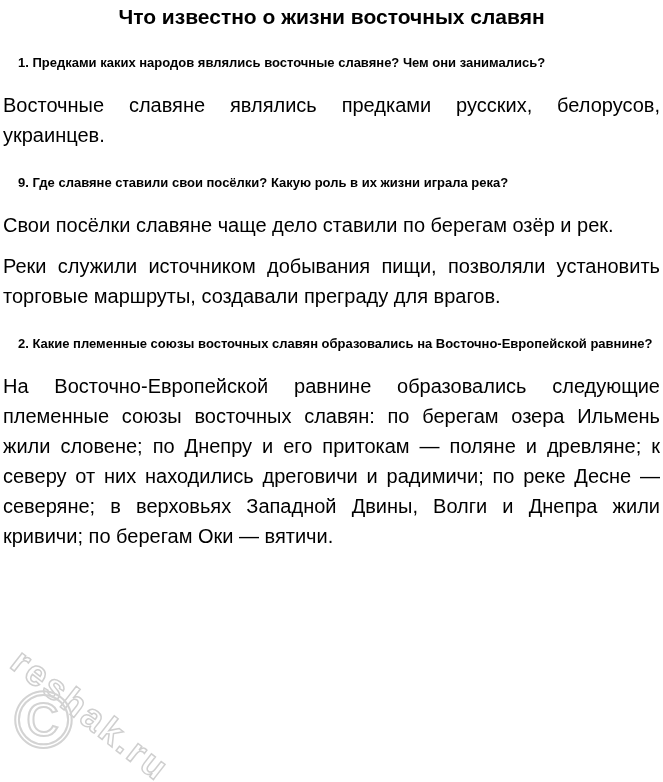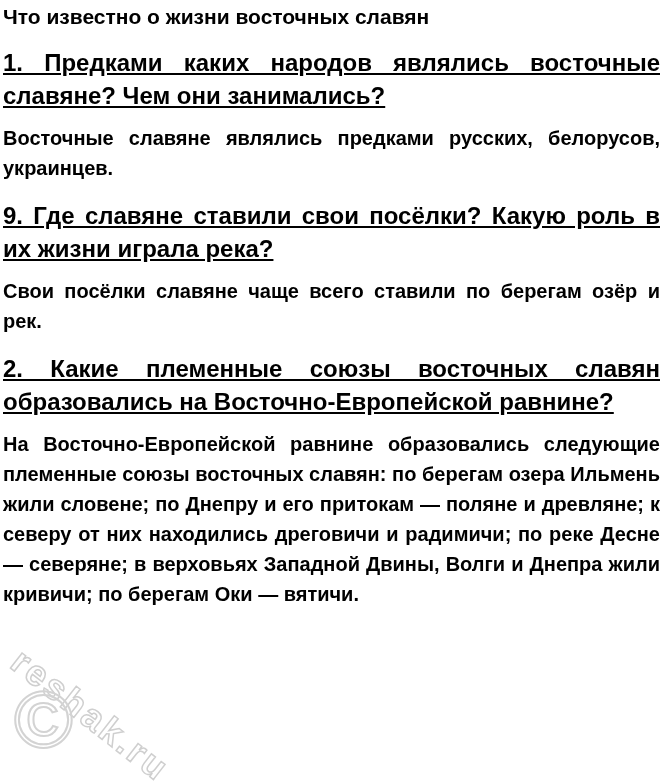--- a/index.html
+++ b/index.html
@@ -20,35 +20,34 @@
   }
   .content {
     position: relative;
     z-index: 1;
   }
   .doc-title {
     margin: 2px 0 0 0;
     font-size: 21px;
     font-weight: 700;
     line-height: 26px;
-    text-align: left;
+    text-align: center;
   }
   .q-heading {
-    margin: 16px 0 0 0;
-    font-size: 24px;
+    margin: 16px 0 0 15px;
+    font-size: 13px;
     font-weight: 700;
     line-height: 33px;
     text-align: justify;
     text-align-last: left;
-    text-decoration: underline;
   }
   .body-para {
     margin: 11px 0 0 0;
     font-size: 20px;
-    font-weight: 700;
+    font-weight: 400;
     line-height: 30px;
     text-align: justify;
     text-align-last: left;
   }
   .watermark {
     position: absolute;
     left: 0;
     top: 628px;
     width: 210px;
     height: 154px;
@@ -95,21 +94,22 @@
 
     <h1 class="doc-title">Что известно о жизни восточных славян</h1>
 
     <section>
       <h2 class="q-heading">1. Предками каких народов являлись восточные славяне? Чем они занимались?</h2>
       <p class="body-para">Восточные славяне являлись предками русских, белорусов, украинцев.</p>
     </section>
 
     <section>
       <h2 class="q-heading">9. Где славяне ставили свои посёлки? Какую роль в их жизни играла река?</h2>
-      <p class="body-para">Свои посёлки славяне чаще всего ставили по берегам озёр и рек.</p>
+      <p class="body-para">Свои посёлки славяне чаще дело ставили по берегам озёр и рек.</p>
+      <p class="body-para">Реки служили источником добывания пищи, позволяли установить торговые маршруты, создавали преграду для врагов.</p>
     </section>
 
     <section>
       <h2 class="q-heading">2. Какие племенные союзы восточных славян образовались на Восточно-Европейской равнине?</h2>
       <p class="body-para">На Восточно-Европейской равнине образовались следующие племенные союзы восточных славян: по берегам озера Ильмень жили словене; по Днепру и его притокам — поляне и древляне; к северу от них находились дреговичи и радимичи; по реке Десне — северяне; в верховьях Западной Двины, Волги и Днепра жили кривичи; по берегам Оки — вятичи.</p>
     </section>
 
   </div>
 
 </main>

